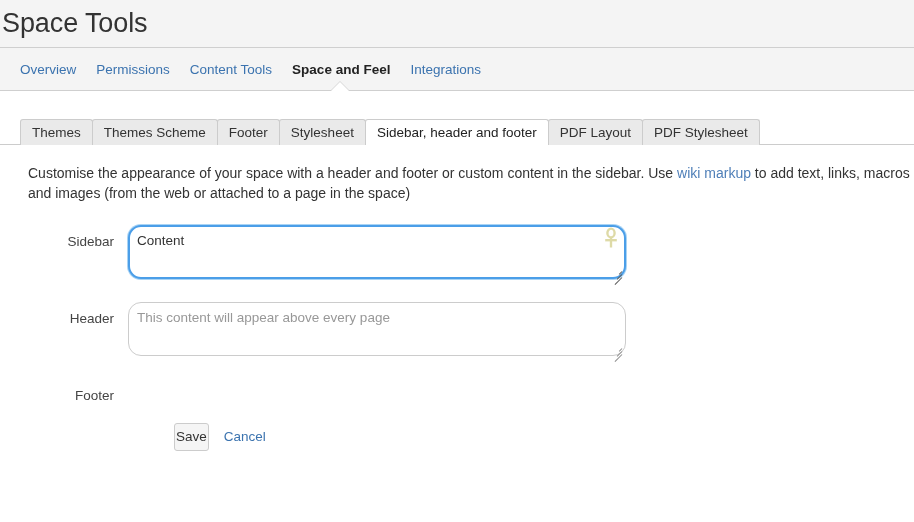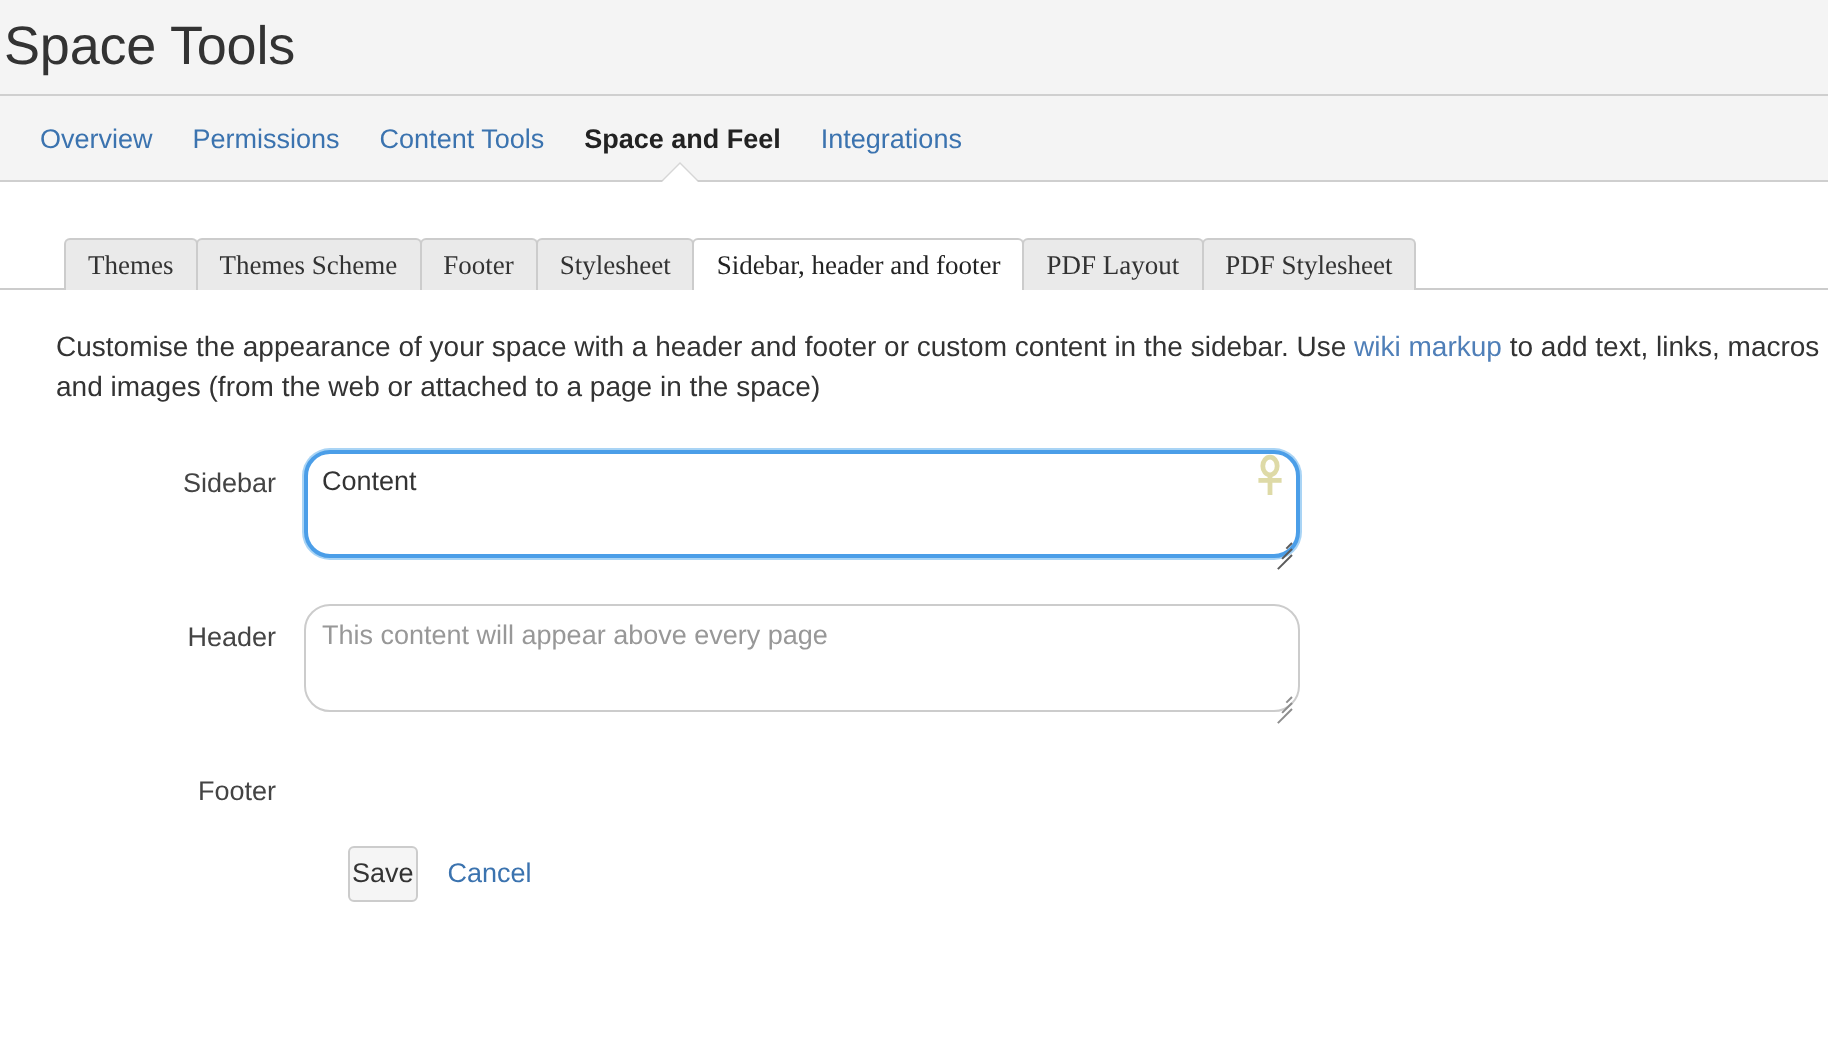--- a/index.html
+++ b/index.html
@@ -66,23 +66,22 @@
     border-left: 9px solid transparent;
     border-right: 9px solid transparent;
     border-bottom: 9px solid #ffffff;
     filter: drop-shadow(0 -1px 0 #d6d6d6);
   }
 
   
   .tabs-wrap {
     position: relative;
     margin-top: 27px;
-    padding-left: 32px;
+    padding-left: 20px;
     height: 27px;
-    font-family: Liberation Serif, serif;
   }
   .tabs {
     display: flex;
     align-items: flex-end;
     height: 27px;
     position: relative;
     z-index: 2;
   }
   .tab {
     height: 26px;
@@ -140,21 +139,21 @@
   
   .form {
     margin-top: 22px;
   }
   .field-row {
     display: flex;
     align-items: flex-start;
     margin-bottom: 20px;
   }
   .field-label {
-    width: 152px;
+    width: 128px;
     text-align: right;
     padding-top: 9px;
     padding-right: 14px;
     font-size: 13.5px;
     color: #444444;
     box-sizing: border-box;
   }
   .ta-shell {
     position: relative;
     width: 498px;

